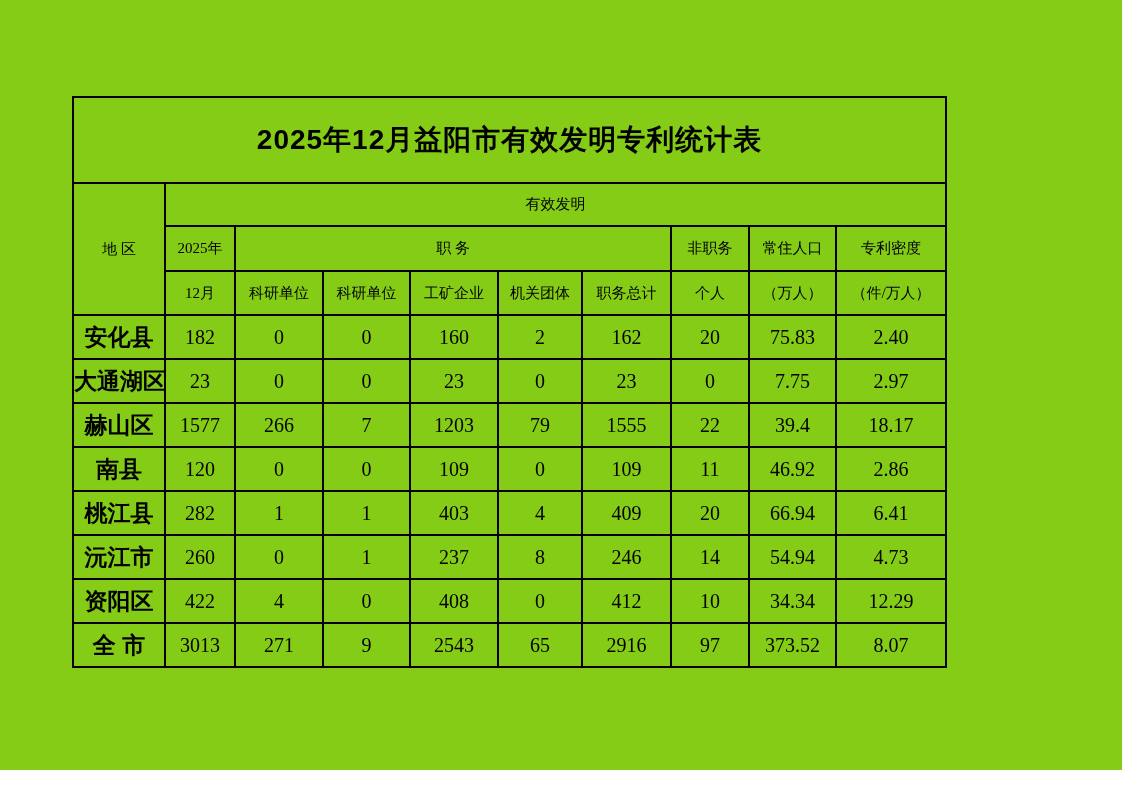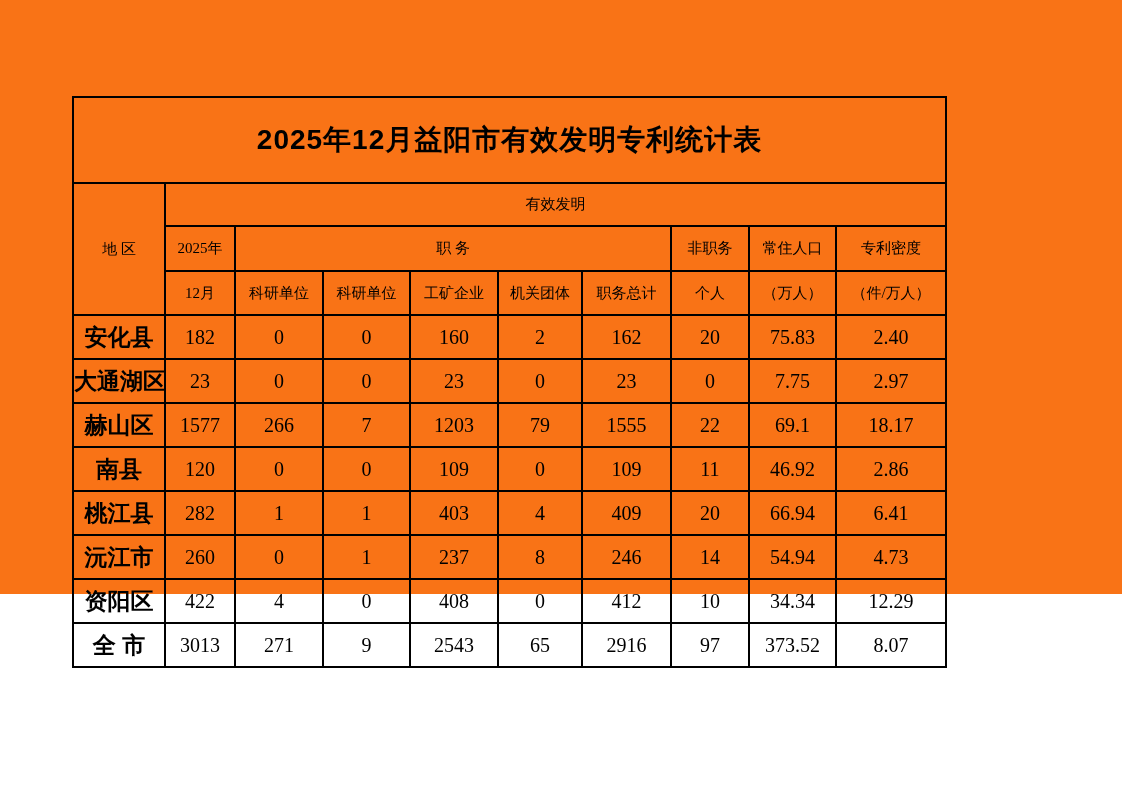--- a/index.html
+++ b/index.html
@@ -6,22 +6,22 @@
     margin: 0;
     padding: 0;
     background: #ffffff;
     width: 1122px;
     height: 794px;
     overflow: hidden;
   }
   .page {
     position: relative;
     width: 1122px;
-    height: 594px;
-    background: #f97316;
+    height: 770px;
+    background: #84cc16;
     color: #000000;
   }
   .sheet {
     position: absolute;
     left: 72px;
     top: 96px;
   }
   table.stat-table {
     border-collapse: collapse;
     table-layout: fixed;
@@ -135,21 +135,21 @@
       </tr>
       <tr class="row-data">
         <td class="region-cell">赫山区</td>
         <td class="num-cell">1577</td>
         <td class="num-cell">266</td>
         <td class="num-cell">7</td>
         <td class="num-cell">1203</td>
         <td class="num-cell">79</td>
         <td class="num-cell">1555</td>
         <td class="num-cell">22</td>
-        <td class="num-cell">69.1</td>
+        <td class="num-cell">39.4</td>
         <td class="num-cell">18.17</td>
       </tr>
       <tr class="row-data">
         <td class="region-cell">南县</td>
         <td class="num-cell">120</td>
         <td class="num-cell">0</td>
         <td class="num-cell">0</td>
         <td class="num-cell">109</td>
         <td class="num-cell">0</td>
         <td class="num-cell">109</td>

